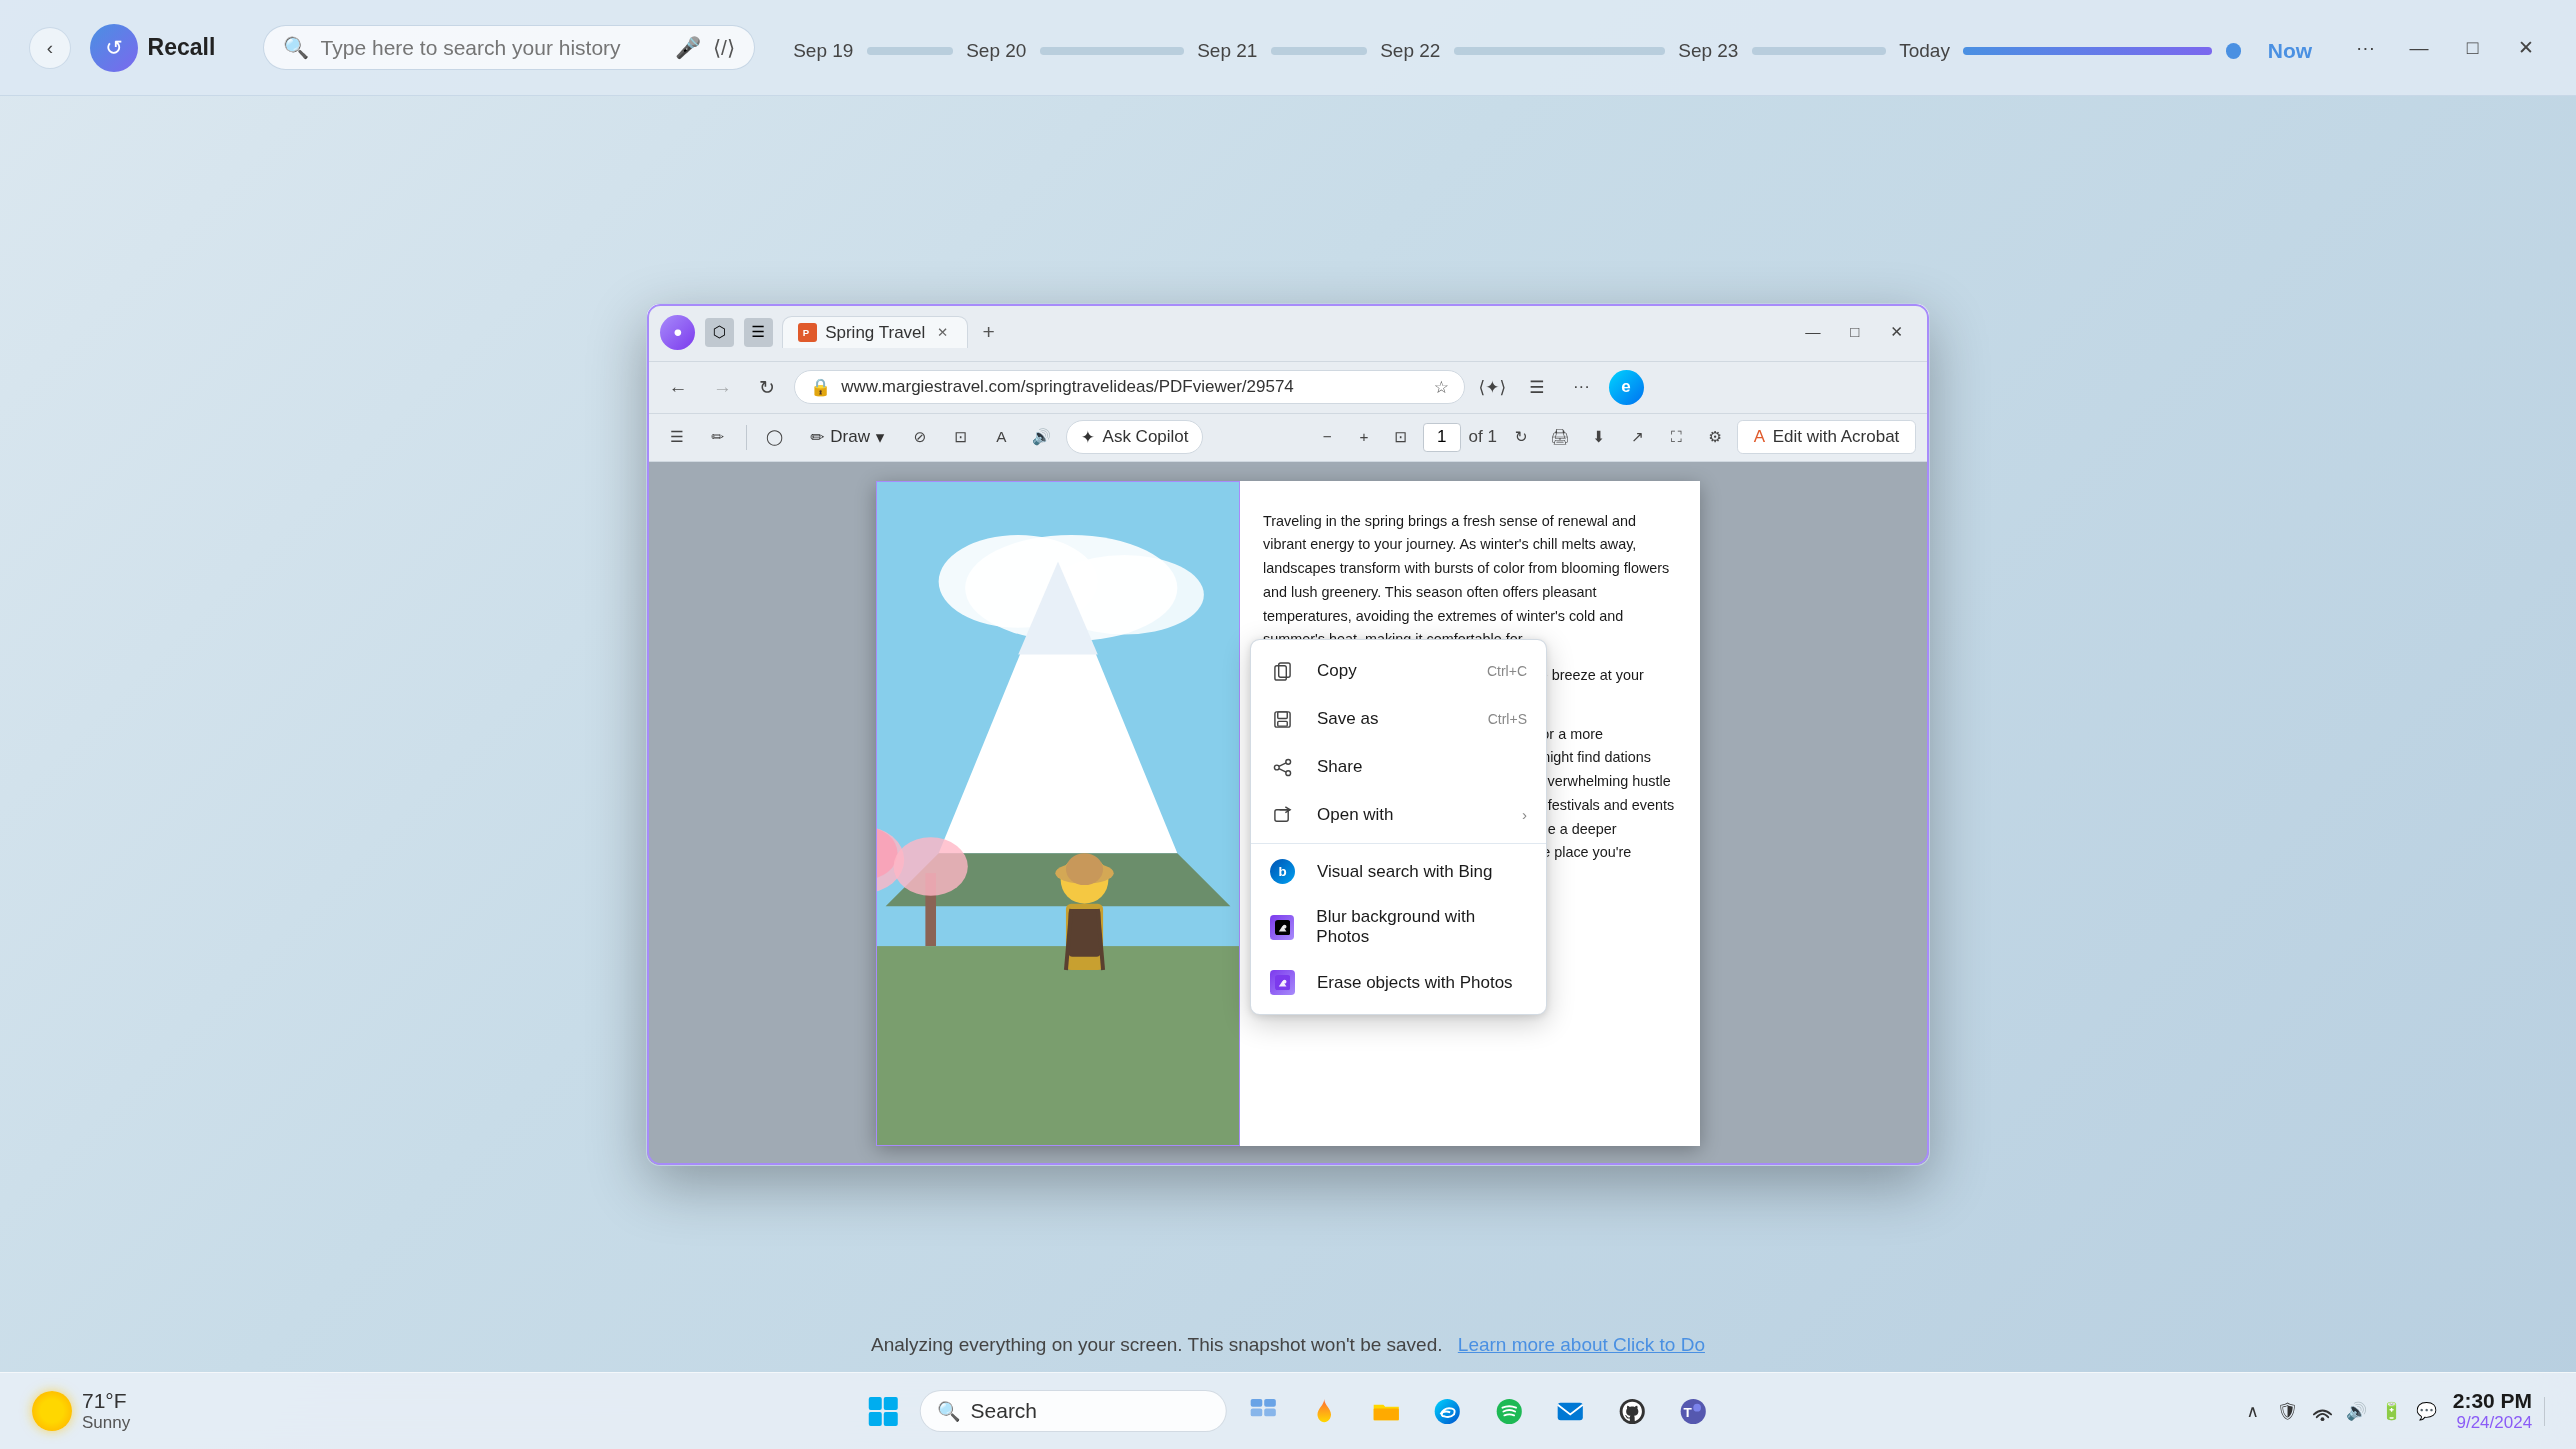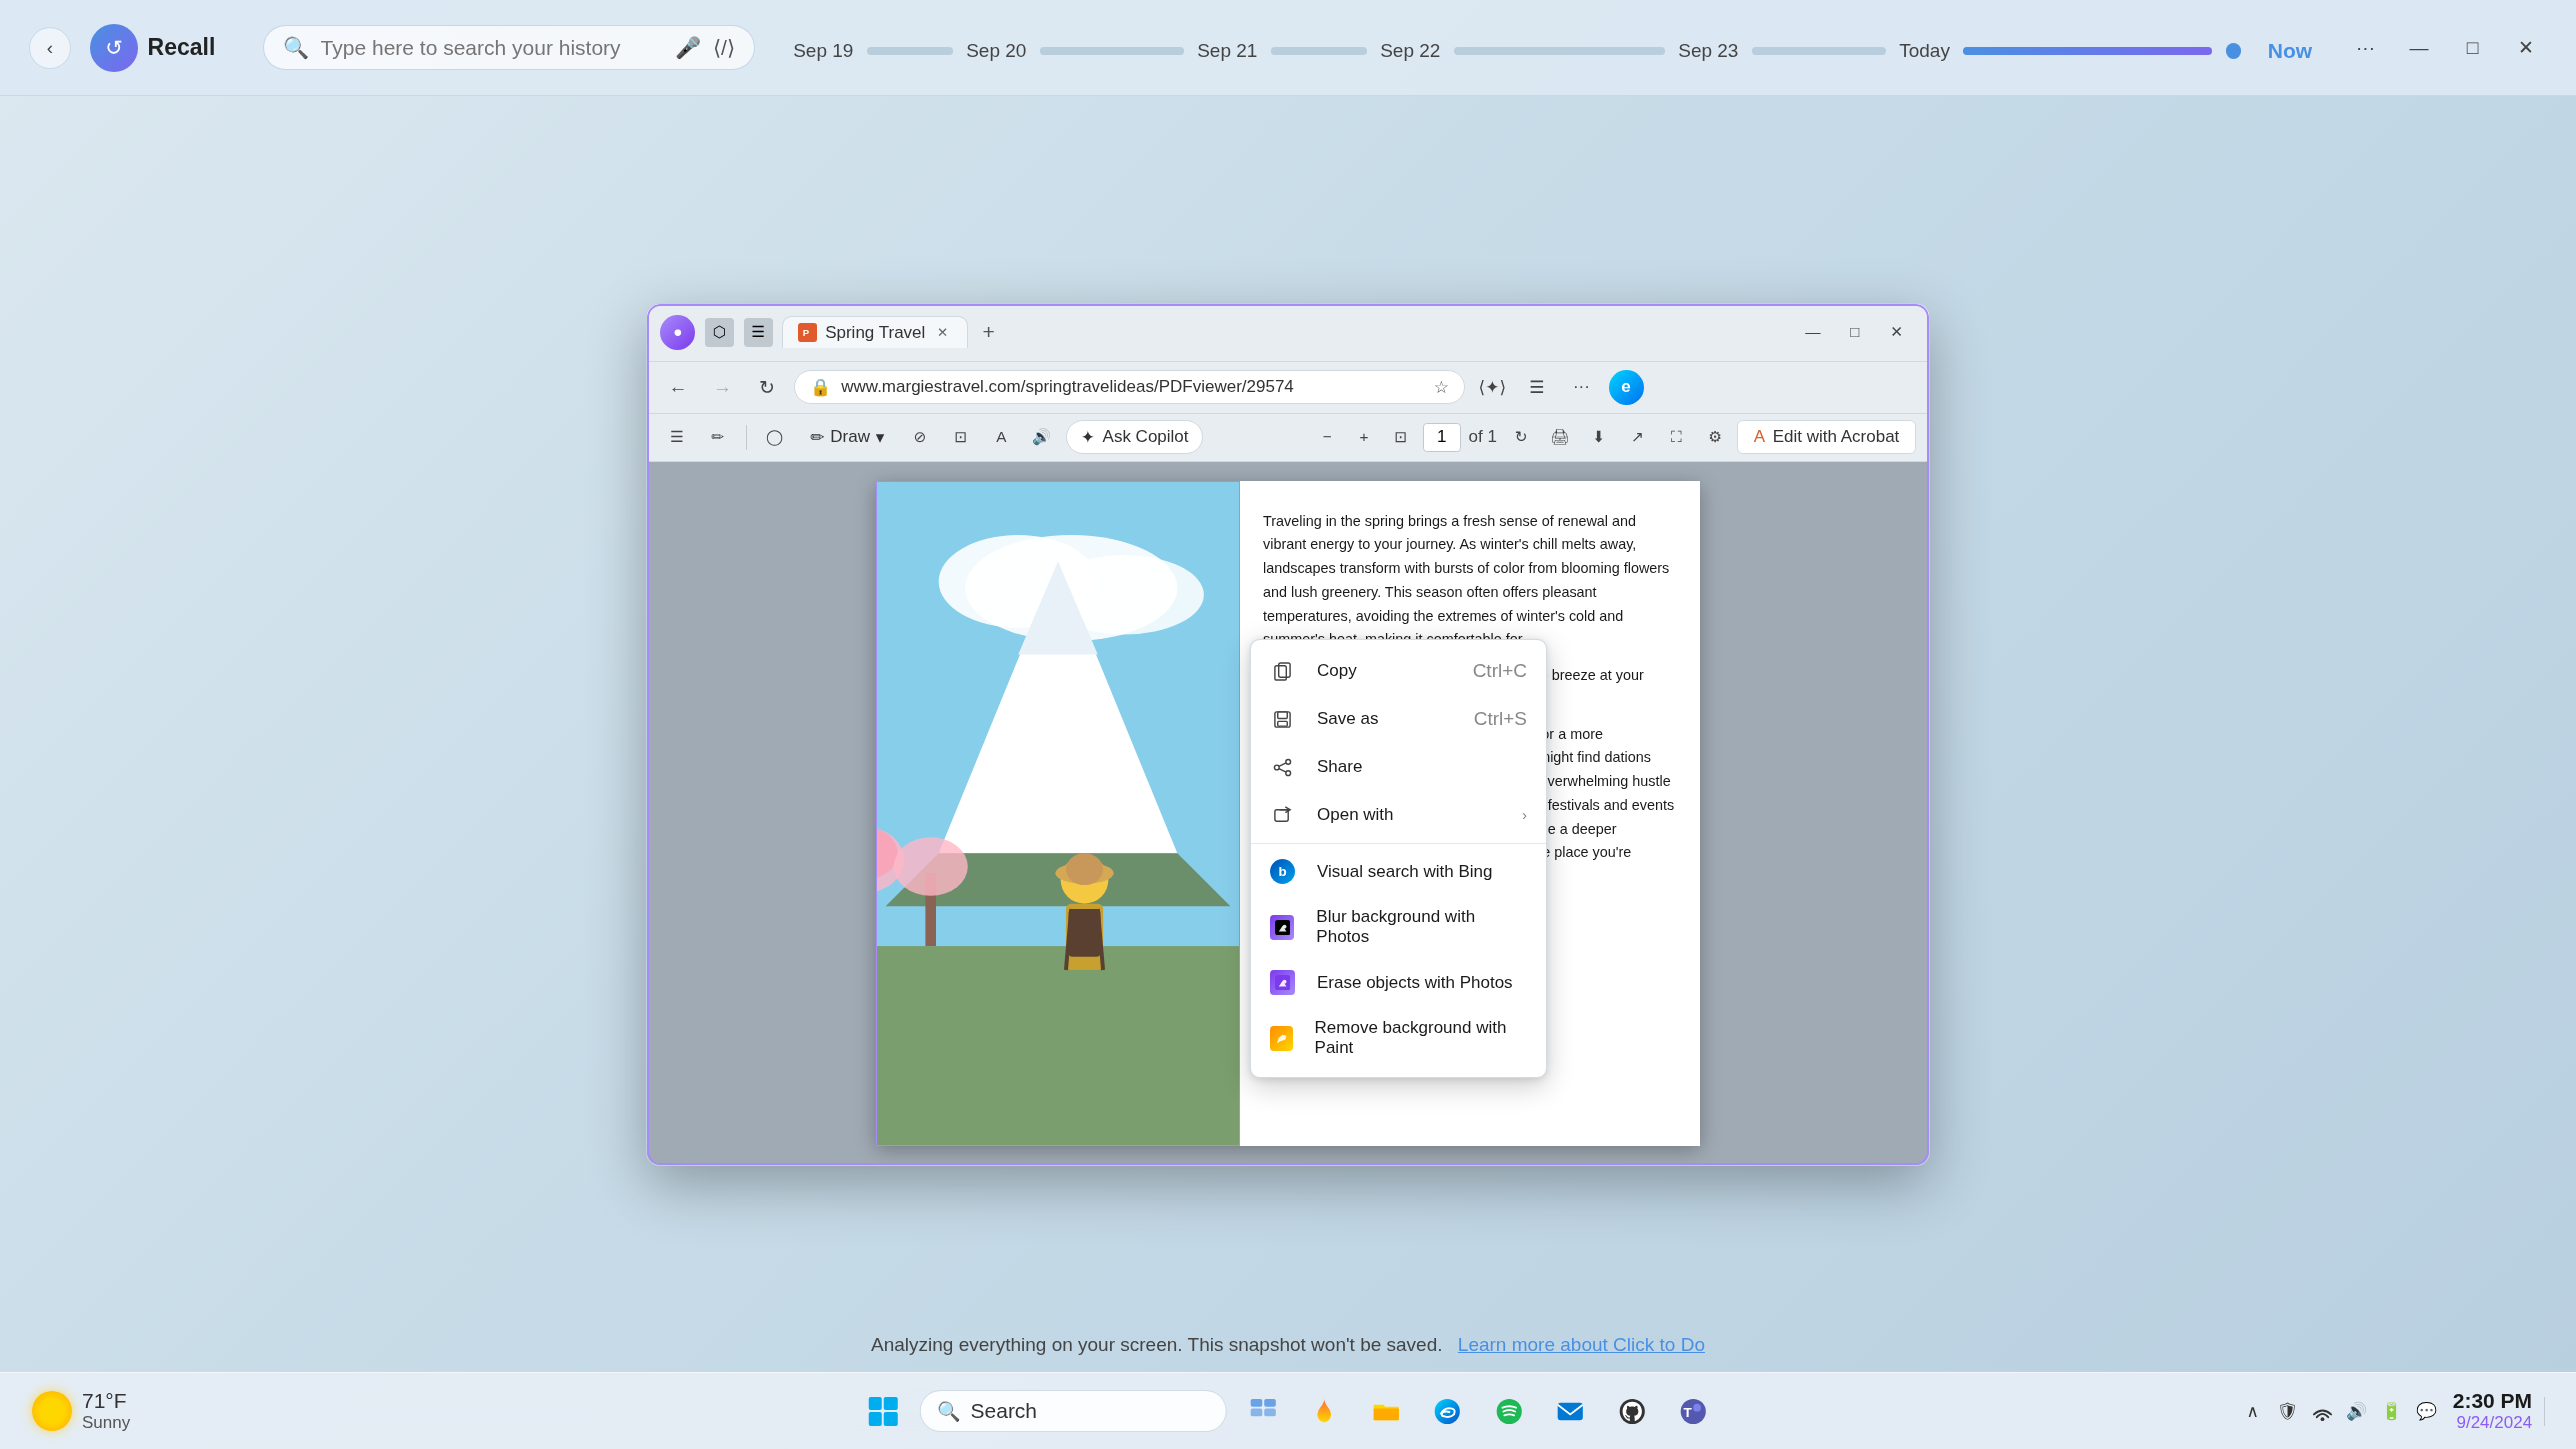--- a/index.html
+++ b/index.html
@@ -646,21 +646,21 @@
       display: flex;
       align-items: center;
       gap: 22px;
       padding: 11.5px 19px;
       font-size: 17px;
       color: #1a1a1a;
       cursor: pointer;
     }
     .ctx-shortcut {
       margin-left: auto;
-      font-size: 19px;
+      font-size: 14px;
       color: #888;
     }
     .ctx-icon {
       width: 25px;
       height: 25px;
       display: flex;
       align-items: center;
       justify-content: center;
       font-size: 17px;
       color: #444;
@@ -941,28 +941,20 @@
           <div class="ctx-item">
             <div class="ctx-photos-icon">
               <svg width="15.3" height="15.3" viewBox="0 0 16 16">
                   <rect width="16" height="16" rx="3" fill="#7c3aed"></rect>
                   <path d="M4 12 L8 6 L12 12 Z" fill="white" opacity="0.9"></path>
                   <circle cx="10" cy="7" r="2" fill="white" opacity="0.9"></circle>
                 </svg>
             </div>
             <span>Erase objects with Photos</span>
           </div>
-          <div class="ctx-item">
-            <div class="ctx-photos-icon" style="background:linear-gradient(135deg,#ff8c00,#ffd700);">
-              <svg width="15.3" height="15.3" viewBox="0 0 16 16">
-                  <path d="M3 13 L5 7 L9 4 L13 5 L12 9 L6 11 Z" fill="white" opacity="0.9"></path>
-                </svg>
-            </div>
-            <span>Remove background with Paint</span>
-          </div>
         </div>
 
       </div>
     </div>
 
   </div>
 </div>
 
 <div class="status-bar">
   <span>Analyzing everything on your screen. This snapshot won't be saved.</span>

